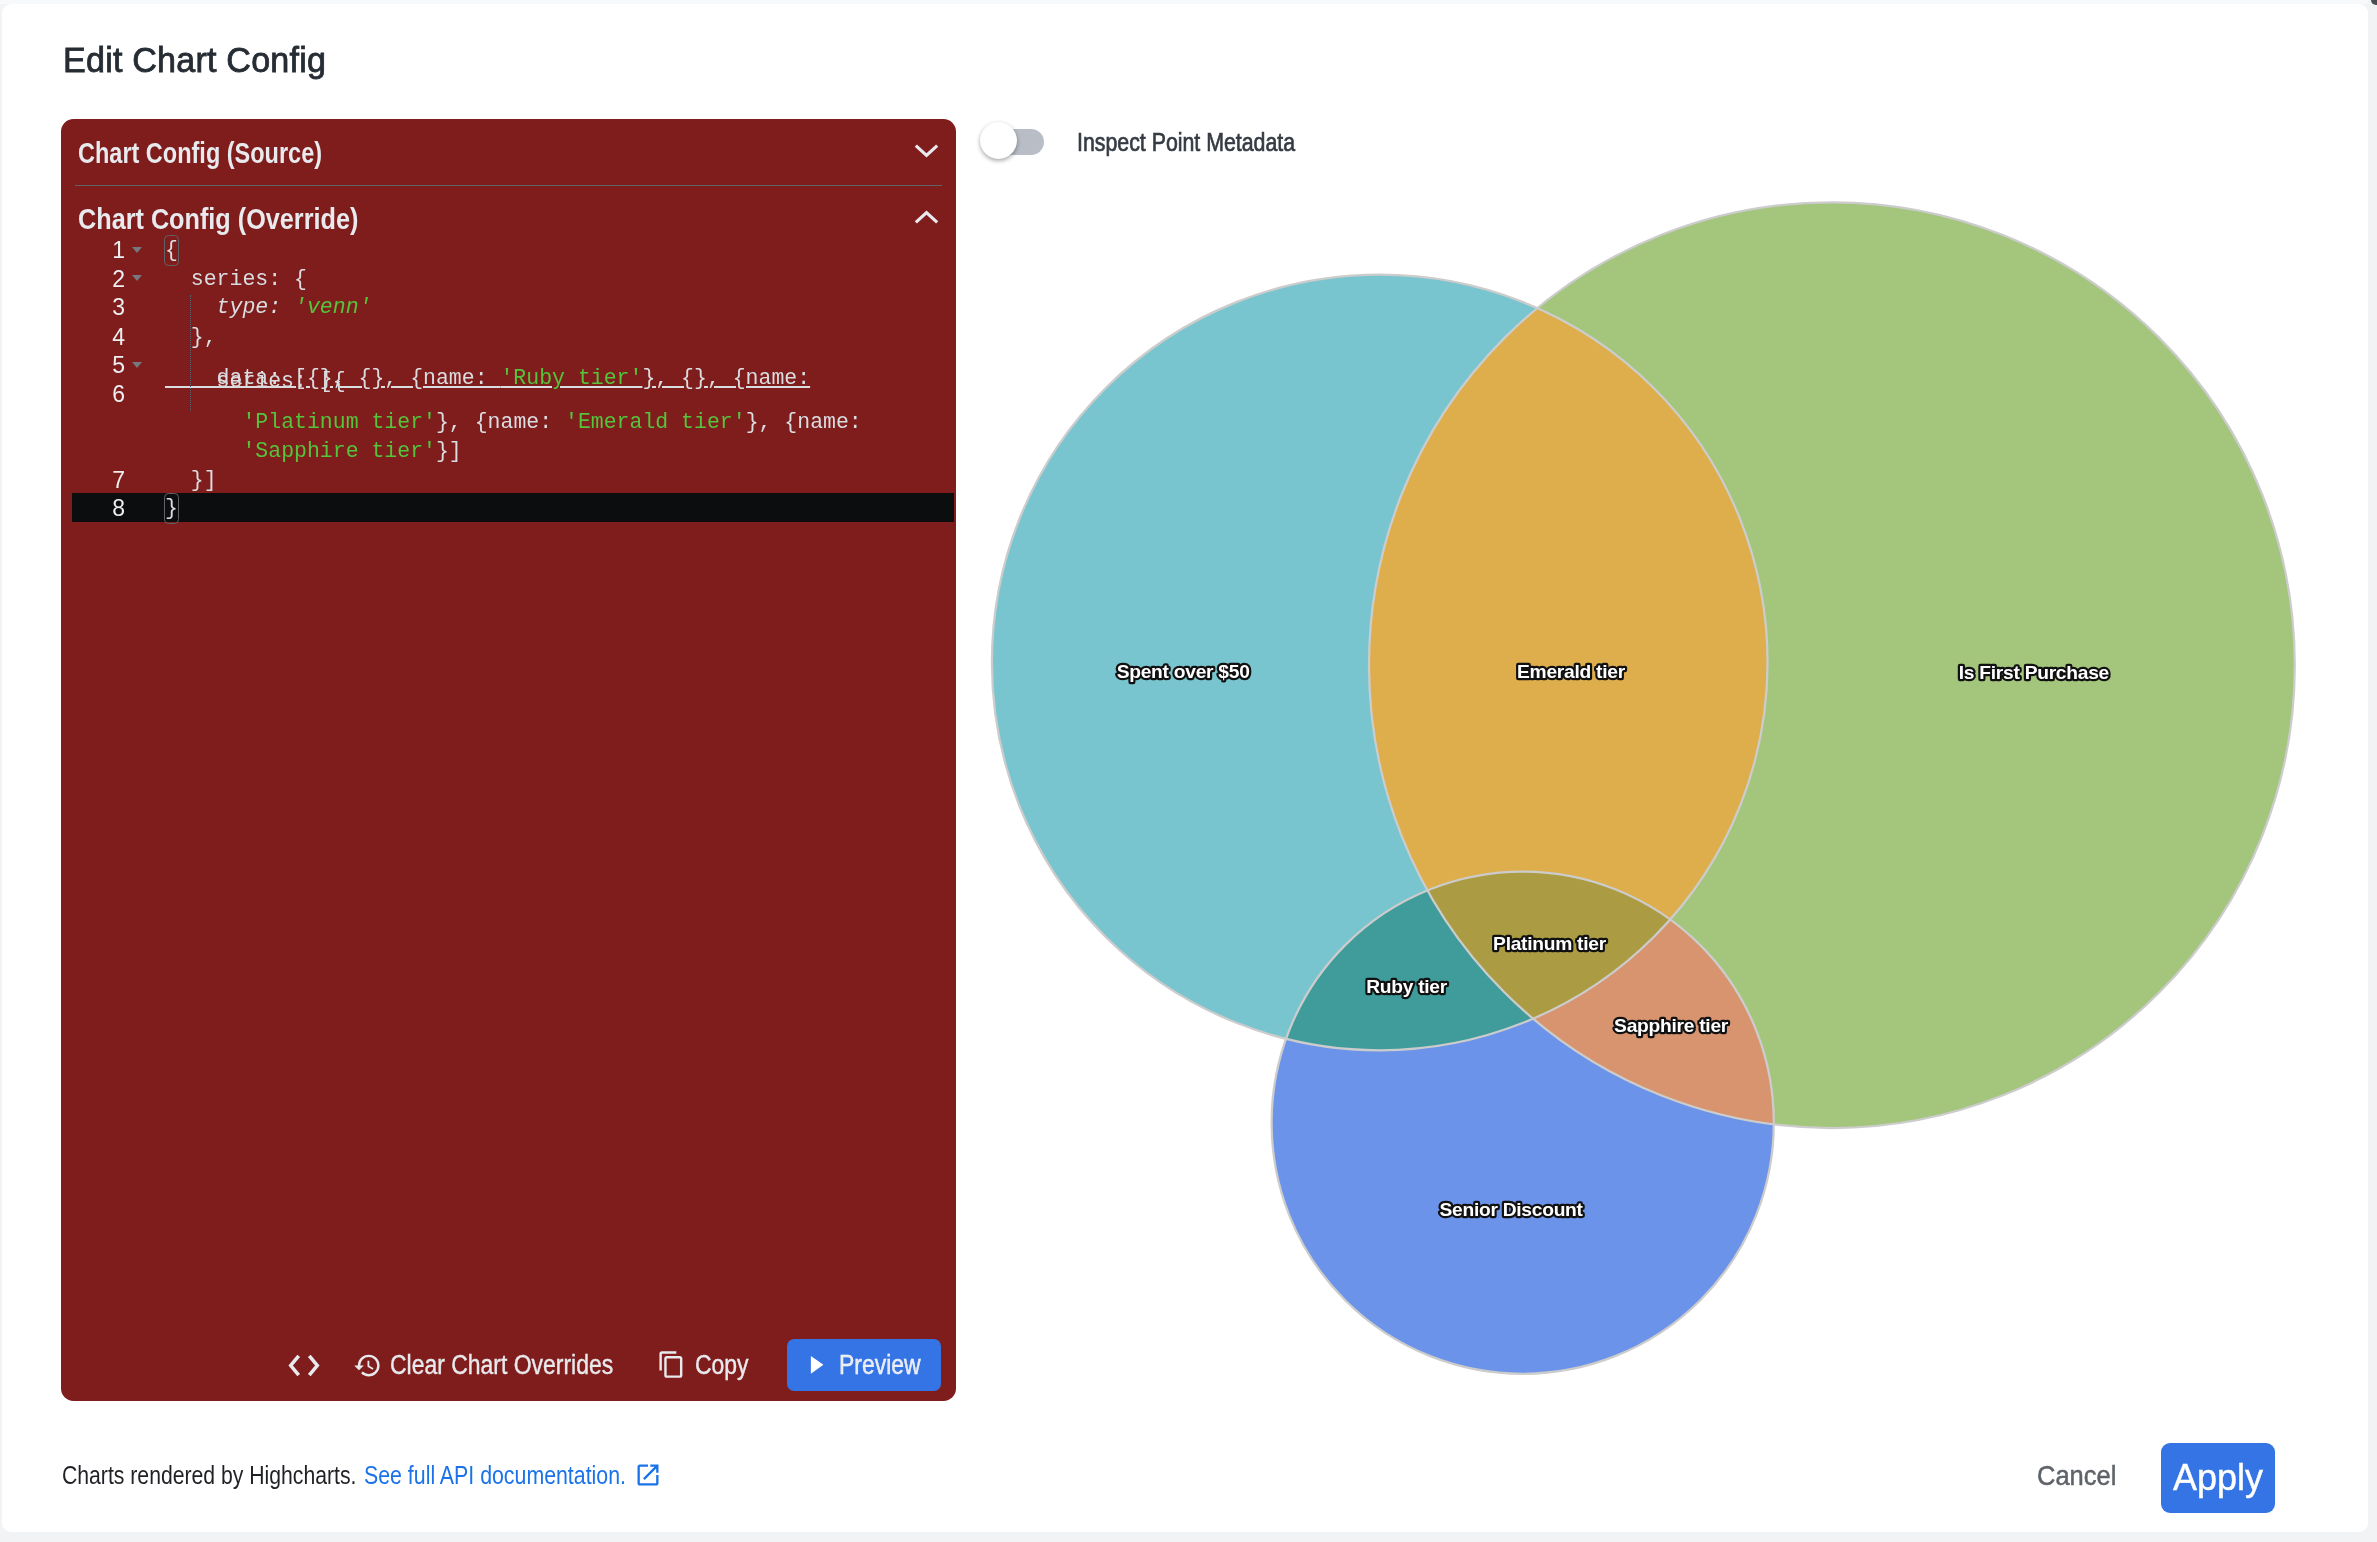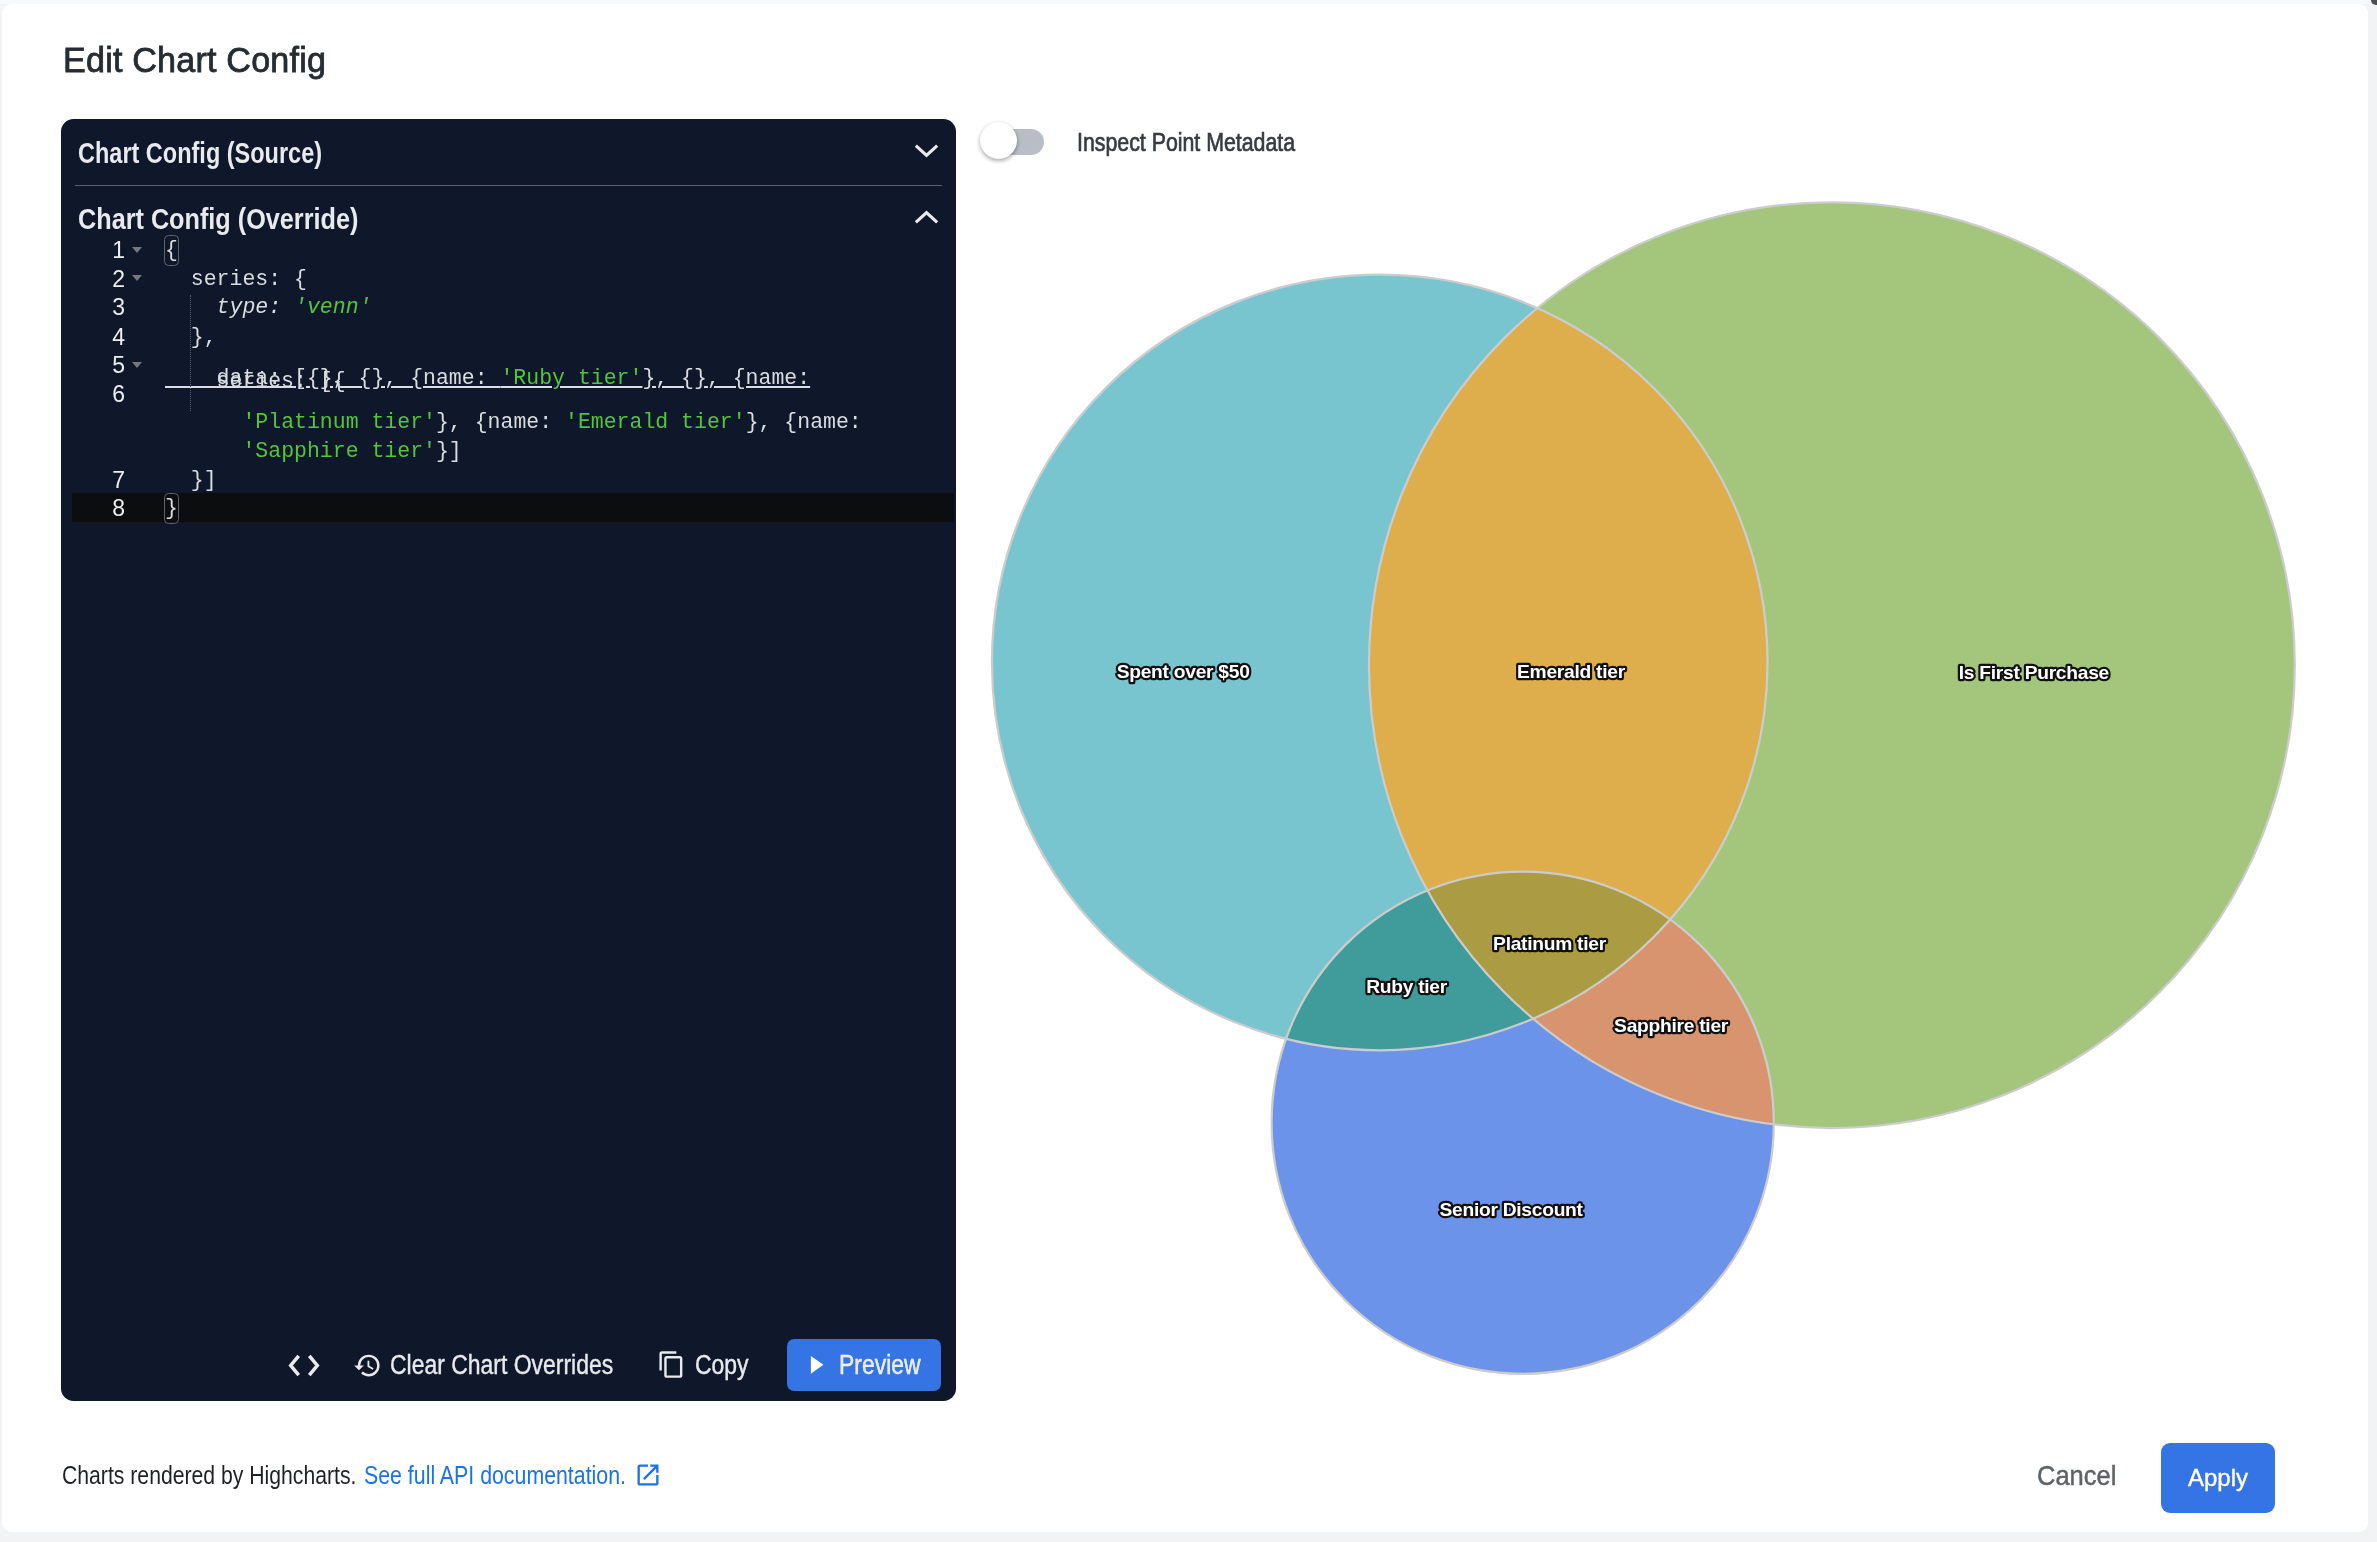--- a/index.html
+++ b/index.html
@@ -1,41 +1,41 @@
 <!DOCTYPE html>
 <html style="font-size:14.3px"><head>
 <meta charset="utf-8">
 <style>
   html,body{margin:0;padding:0;}
   body{width:2377px;height:1543px;background:#f1f3f4;font-family:"Liberation Sans",sans-serif;position:relative;overflow:hidden;}
   .dialog{position:absolute;left:1.8px;top:3.6px;width:2366px;height:1528px;background:#ffffff;border-radius:9px;}
   .abs{position:absolute;}
   .title{left:63px;top:40px;font-size:35px;color:#262c33;-webkit-text-stroke:0.8px #262c33;letter-spacing:0.2px;transform:scaleX(0.975);transform-origin:left top;}
   
-  .panel{left:61px;top:119px;width:895px;height:1282px;background:#0f172a;border-radius:12.5px;color:#e8eaed;}
+  .panel{left:61px;top:119px;width:895px;height:1282px;background:#7f1d1d;border-radius:12.5px;color:#e8eaed;}
   .hdr{position:absolute;left:17px;font-size:29px;font-weight:bold;transform:scaleX(0.86);transform-origin:left center;white-space:nowrap;color:#e8eaed;}
   .divider{position:absolute;left:14.3px;right:14.3px;top:66px;height:0.9px;background:#5f6368;}
   .code{position:absolute;left:0;top:116px;width:100%;font-family:"Liberation Mono",monospace;font-size:21.5px;}
   .row{position:absolute;left:104px;white-space:pre;height:29px;line-height:29px;color:#dadde0;}
   .gut{position:absolute;width:64px;left:0px;text-align:right;font-family:"Liberation Sans",sans-serif;font-size:23px;color:#eceef0;height:29px;line-height:29px;}
   .fold{position:absolute;left:71px;width:0;height:0;border-left:5.4px solid transparent;border-right:5.4px solid transparent;border-top:6.3px solid #75797f;}
   .g{color:#55c33c;}
   .hl8{position:absolute;left:10.7px;width:882px;height:29px;background:#0c0d0f;}
   .brk{display:inline-block;border:1.8px solid #5f6266;border-radius:4.5px;margin:-1.8px -1.3px;padding:0 0.4px;}
   .ftxt{position:absolute;font-size:27px;color:#e8eaed;-webkit-text-stroke:0.4px #e8eaed;white-space:nowrap;transform:scaleX(0.85);transform-origin:left center;}
   .pbtn{position:absolute;left:726px;top:1220px;width:154px;height:52px;border-radius:7.2px;background:#3574e4;}
   
   .track{left:981px;top:129px;width:63px;height:26px;border-radius:13.4px;background:#b8bdc6;}
   .thumb{left:980px;top:122px;width:37px;height:37px;border-radius:50%;background:#fff;box-shadow:0 1.8px 4.5px rgba(0,0,0,0.35);}
   .toglabel{left:1077px;top:127px;font-size:26px;color:#353b43;-webkit-text-stroke:0.7px #353b43;transform:scaleX(0.82);transform-origin:left center;white-space:nowrap;}
   
   .foot1{left:62px;top:1460px;font-size:26px;color:#1f2125;transform:scaleX(0.815);transform-origin:left center;white-space:nowrap;}
   .foot2{left:364px;top:1460px;font-size:26px;color:#1a73e8;transform:scaleX(0.82);transform-origin:left center;white-space:nowrap;}
   .cancel{left:2037px;top:1460px;font-size:28px;color:#5f6368;-webkit-text-stroke:0.5px #5f6368;transform:scaleX(0.91);transform-origin:left center;}
-  .apply{left:2161px;top:1443px;width:114px;height:70px;border-radius:9px;background:#3574e4;color:#fff;font-size:24px;text-align:center;line-height:70px;-webkit-text-stroke:0.4px #fff;}
+  .apply{left:2161px;top:1443px;width:114px;height:70px;border-radius:9px;background:#3574e4;color:#fff;font-size:36px;text-align:center;line-height:70px;-webkit-text-stroke:0.4px #fff;}
   .edge-b{left:0;top:1532px;width:2377px;height:10.7px;background:#f1f3f4;}
   .edge-r{left:2368px;top:0;width:9.8px;height:1543px;background:#f1f3f4;}
   .corner{left:2371px;top:0px;width:6.3px;height:4.5px;background:#4a4d52;border-bottom-left-radius:5.4px;}
   .edge-t{left:0;top:0;width:2377px;height:3.6px;background:#f8f9fa;}
 </style>
 </head>
 <body>
 <div class="dialog"></div>
 <div class="abs title">Edit Chart Config</div>
 

